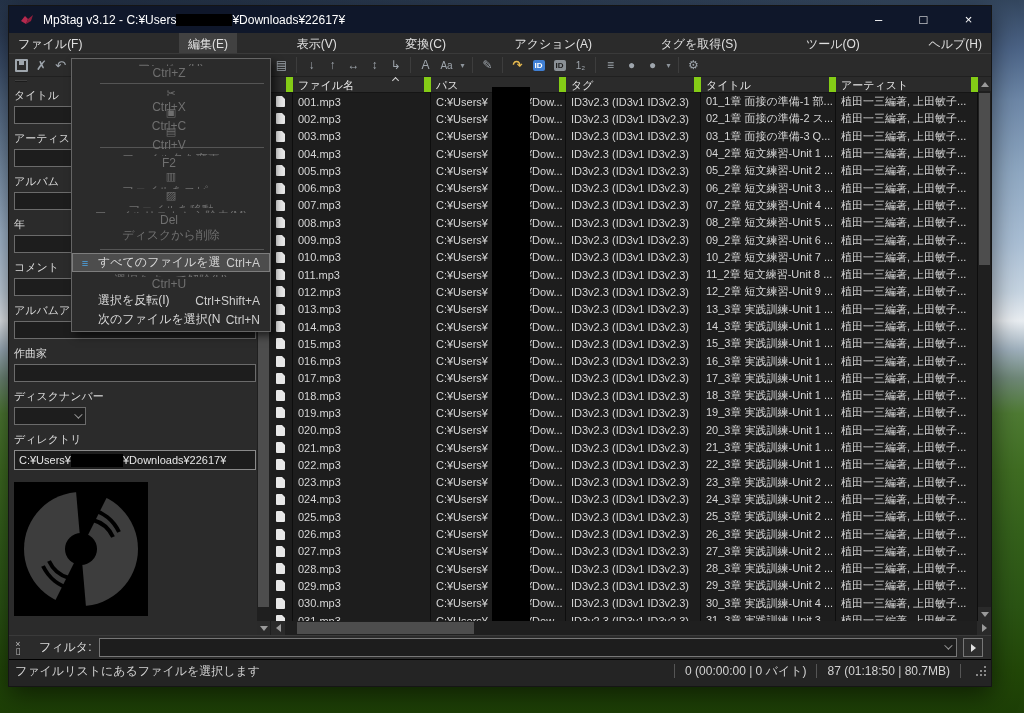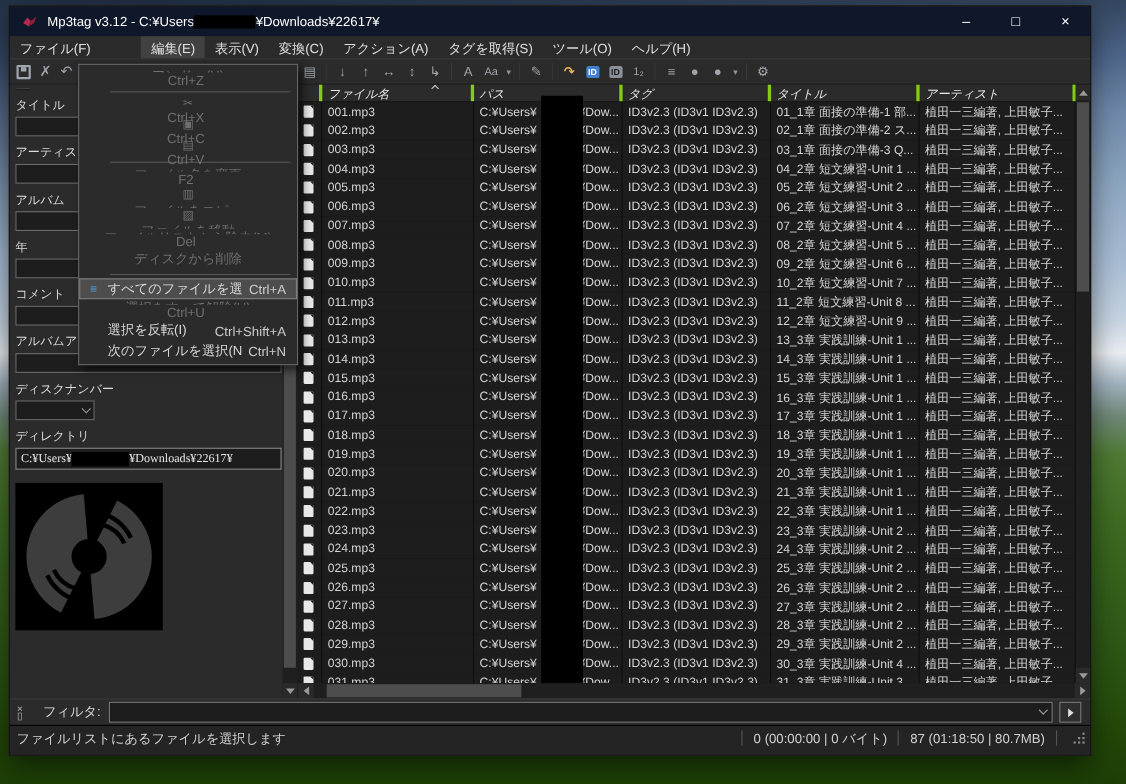--- a/index.html
+++ b/index.html
@@ -28,21 +28,21 @@
   .titlebar{ position:absolute; left:0; top:0; right:0; height:27px; background:#0f172a;
     display:flex; align-items:center; color:#fff; }
   .titlebar .applogo{ margin:0 8px 0 10px; width:16px; height:16px; flex:0 0 auto; }
   .t-redact{ display:inline-block; width:56px; height:12px; background:#000; }
   .tb-controls{ margin-left:auto; display:flex; height:100%; }
   .tb-btn{ width:45px; height:100%; display:flex; align-items:center; justify-content:center;
     color:#fff; font-size:13px; }
 
   
   .menubar{ position:absolute; left:0; top:27px; right:0; height:20px; background:#2b2b2b;
-    display:flex; align-items:stretch; color:#e0e0e0; }
+    display:flex; align-items:stretch; color:#e0e0e0;justify-content:space-between; }
   .mi{ padding:3px 9px; }
   .mi.active{ background:#414141;margin-left:37px; }
 
   
   .toolbar{ position:absolute; left:0; top:47px; right:0; height:24px; background:#2b2b2b;
     border-top:1px solid #3a3a3a; border-bottom:1px solid #202020;
     display:flex; align-items:center; color:#9fa6ad; }
   .tleft{ display:flex; align-items:center; gap:8px; padding-left:6px; width:262px; }
   .glyph-ico{ font-size:13px; color:#9fa6ad; }
   .floppy{ width:13px; height:13px; border:2px solid #9fa6ad; border-radius:1px; position:relative; }
@@ -61,39 +61,39 @@
   .lpanel{ position:absolute; left:0; top:71px; width:262px; bottom:51px; background:#2b2b2b;
     border-right:1px solid #1e1e1e; overflow:hidden; }
   .lpanel .grip{ height:2px; border-top:1px solid #3f3f3f; border-bottom:1px solid #1c1c1c; margin:3px 6px 6px 6px; }
   .pfield{ padding:0 14px 0 5px; margin-bottom:7px; }
   .plabel{ font-size:11px; color:#dcdcdc; margin-bottom:3px; }
   .pbox{ height:18px; background:#1d1d1d; border:1px solid #6b6b6b; position:relative; }
   .pfield.combo-small .pbox{ width:72px; }
   .pbox .chev{ display:none; position:absolute; right:5px; top:5px; width:6px; height:6px;
     border-right:1px solid #9a9a9a; border-bottom:1px solid #9a9a9a; transform:rotate(45deg) translateY(-2px); }
   .pfield.combo-small .pbox .chev,.dircombo .chev{ display:block; }
-  .dirwrap{ padding:0 14px 0 5px;font-family:Liberation Serif, serif; }
+  .dirwrap{ padding:0 14px 0 5px; }
   .dircombo{ height:20px; background:#1d1d1d; border:1px solid #8a8a8a; position:relative;
     display:flex; align-items:center; font-size:11px; color:#e6e6e6; padding-left:4px; }
   .d-redact{ display:inline-block; width:52px; height:13px; background:#000; }
   .albumart{ margin:12px 0 0 5px; width:134px; height:134px; background:#000; }
   .pscroll{ position:absolute; right:0; top:0; bottom:0; width:13px; background:#1f1f1f; }
   .pscroll .thumb{ position:absolute; left:1px; right:1px; top:100px; height:430px; background:#4d4d4d; }
   .pscroll .sarrow{ position:absolute; left:0; right:0; bottom:0; height:14px; background:#2a2a2a;
     display:flex; align-items:center; justify-content:center; }
   .tri-down{ width:0; height:0; border-left:4px solid transparent; border-right:4px solid transparent; border-top:5px solid #9a9a9a; }
   .tri-up{ width:0; height:0; border-left:4px solid transparent; border-right:4px solid transparent; border-bottom:5px solid #9a9a9a; }
   .tri-left{ width:0; height:0; border-top:4px solid transparent; border-bottom:4px solid transparent; border-right:5px solid #9a9a9a; }
   .tri-right{ width:0; height:0; border-top:4px solid transparent; border-bottom:4px solid transparent; border-left:5px solid #9a9a9a; }
 
   
   .flist{ position:absolute; left:262px; top:71px; right:0; bottom:51px; background:#191919; }
   .lheader{ position:absolute; left:0; top:0; right:13px; height:16px; background:#2b2b2b;
     display:flex; font-size:11px; color:#e8e8e8; border-bottom:1px solid #151515; }
-  .hcell{ border-right:3px solid #84cc16; padding:1px 0 0 5px; white-space:nowrap; overflow:hidden; position:relative;font-style:italic; }
+  .hcell{ border-right:7px solid #84cc16; padding:1px 0 0 5px; white-space:nowrap; overflow:hidden; position:relative; }
   .c0{ width:22px; flex:0 0 auto; }
   .c1{ width:138px; flex:0 0 auto; }
   .c2{ width:135px; flex:0 0 auto; }
   .c3{ width:135px; flex:0 0 auto; }
   .c4{ width:135px; flex:0 0 auto; }
   .c5{ flex:1 1 auto; }
   .sortmark{ position:absolute; left:100px; top:1px; width:5px; height:5px;
     border-left:1px solid #cfcfcf; border-top:1px solid #cfcfcf; transform:rotate(45deg); }
   .rows{ position:absolute; left:0; top:16px; right:13px; bottom:14px; overflow:hidden; }
   .row{ height:17.3px; display:flex; align-items:center; font-size:11px; color:#d6d6d6; background:#1d1d1d; }
@@ -309,20 +309,24 @@
             </div>
           </div>
           <div class="pfield input">
             <div class="plabel">コメント</div>
             <div class="pbox"></div>
           </div>
           <div class="pfield input">
             <div class="plabel">アルバムアーティスト</div>
             <div class="pbox"></div>
           </div>
+          <div class="pfield input">
+            <div class="plabel">作曲家</div>
+            <div class="pbox"></div>
+          </div>
           <div class="pfield combo-small">
             <div class="plabel">ディスクナンバー</div>
             <div class="pbox">
               <span class="chev"></span>
             </div>
           </div>
         </div>
       <div class="dirwrap">
         <div class="plabel">ディレクトリ</div>
         <div class="dircombo">

